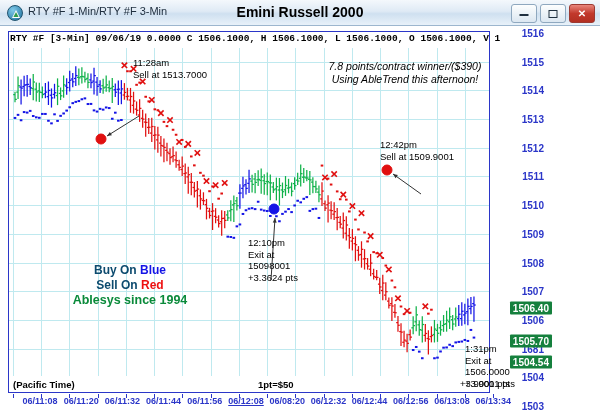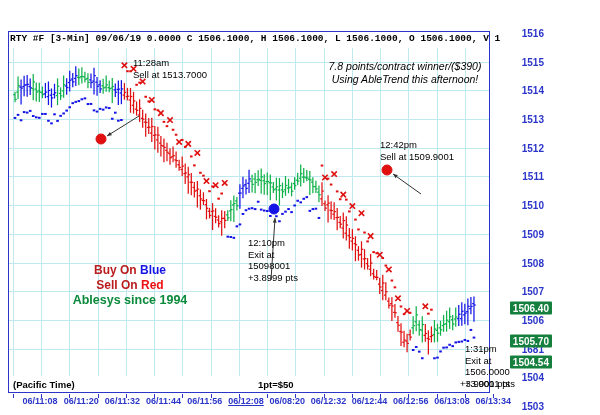--- a/index.html
+++ b/index.html
@@ -60,34 +60,55 @@
   .tlab{position:absolute;top:2px;font-size:9px;font-weight:bold;color:#2b36c8;
         white-space:nowrap;transform:translateX(-50%);}
   .ttick{position:absolute;top:0;width:1px;height:4px;background:#2b36c8;}
 
   
   .anno{position:absolute;font-size:9.5px;color:#000;line-height:11.5px;
         white-space:pre;z-index:7;}
   .anno.hdr{font-style:italic;font-size:10.5px;line-height:13px;text-align:center;}
   .legend{position:absolute;z-index:7;text-align:center;line-height:15px;
         font-size:12px;font-weight:bold;}
-  .legend .k{color:#b91c1c;}
+  .legend .k{color:#0c4a6e;}
   .legend .blue{color:#1414e6;}
   .legend .red{color:#ee1111;}
   .legend .grn{color:#0a8a3a;font-size:12.5px;}
   .footlab{position:absolute;font-size:9.5px;font-weight:bold;color:#000;z-index:7;}
 
   svg.overlay{position:absolute;left:0;top:0;width:480px;height:328px;
         pointer-events:none;}
 </style>
 </head>
 <body>
 
 <div class="window">
 
+  <div class="titlebar">
+    <div class="tb-icon">
+      <svg width="12" height="12" viewBox="0 0 12 12">
+          <polygon points="6,2 10,10 2,10" fill="#ffffff"></polygon>
+          <polygon points="6,4 8.6,9 3.4,9" fill="#2f9b4e"></polygon>
+        </svg>
+    </div>
+    <div class="tb-doc">RTY #F 1-Min/RTY #F 3-Min</div>
+    <div class="tb-title">Emini Russell 2000</div>
+    <div class="wbtns">
+      <div class="wbtn">
+          <span class="min-bar"></span>
+        </div>
+      <div class="wbtn">
+          <span class="max-sq"></span>
+        </div>
+      <div class="wbtn close">
+          <span class="g">✕</span>
+        </div>
+    </div>
+  </div>
 
   <div class="chart-frame"></div>
   <div class="quote-line">RTY #F [3-Min] 09/06/19  0.0000 C 1506.1000, H 1506.1000, L 1506.1000, O 1506.1000, V 1</div>
 
   <div class="plot">
     <div id="gridlayer">
         <div class="grid-h" style="top: 300.615px;"></div>
         <div class="grid-h" style="top: 271.923px;"></div>
         <div class="grid-h" style="top: 243.231px;"></div>
         <div class="grid-h" style="top: 214.538px;"></div>
@@ -1115,21 +1136,21 @@
 
   <div class="anno" style="left:133px;top:57px;"><span>11:28am</span>
 <span>Sell at 1513.7000</span></div>
 
   <div class="anno hdr" style="left:305px;top:60px;width:200px;"><span>7.8 points/contract winner/($390)</span>
 <span>Using AbleTrend this afternoon!</span></div>
 
   <div class="anno" style="left:248px;top:237px;"><span>12:10pm</span>
 <span>Exit at</span>
 <span>15098001</span>
-<span>+3.8999 pts</span></div>
+<span>+3.3624 pts</span></div>
 
   <div class="anno" style="left:380px;top:139px;"><span>12:42pm</span>
 <span>Sell at 1509.9001</span></div>
 
   <div class="anno" style="left:465px;top:343px;"><span>1:31pm</span>
 <span>Exit at</span>
 <span>1506.0000</span>
 <span>+3.9001 pts</span></div>
 
   <div class="legend" style="left:55px;top:263px;width:150px;">

